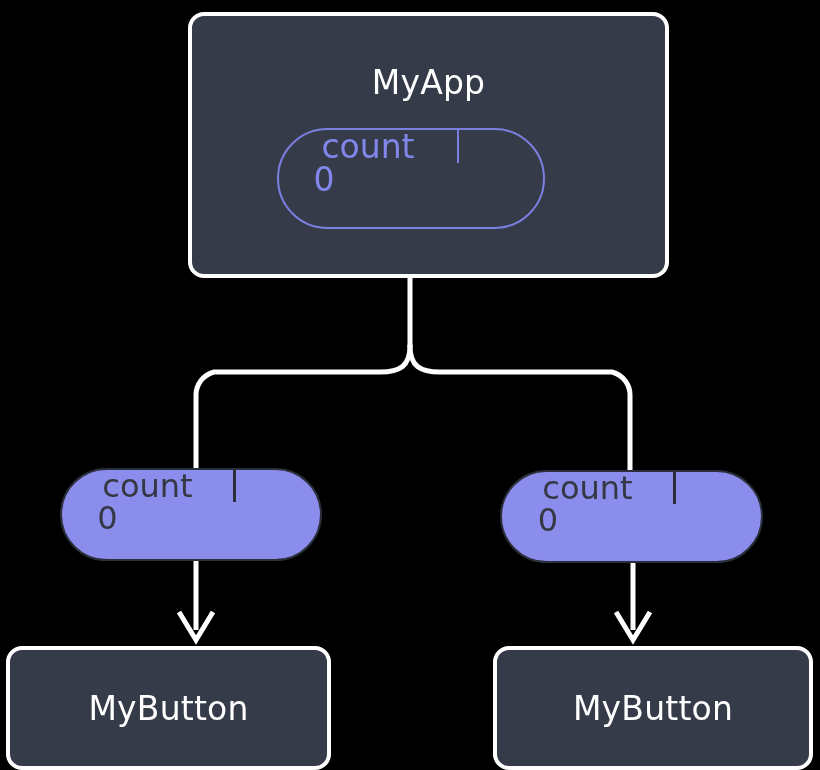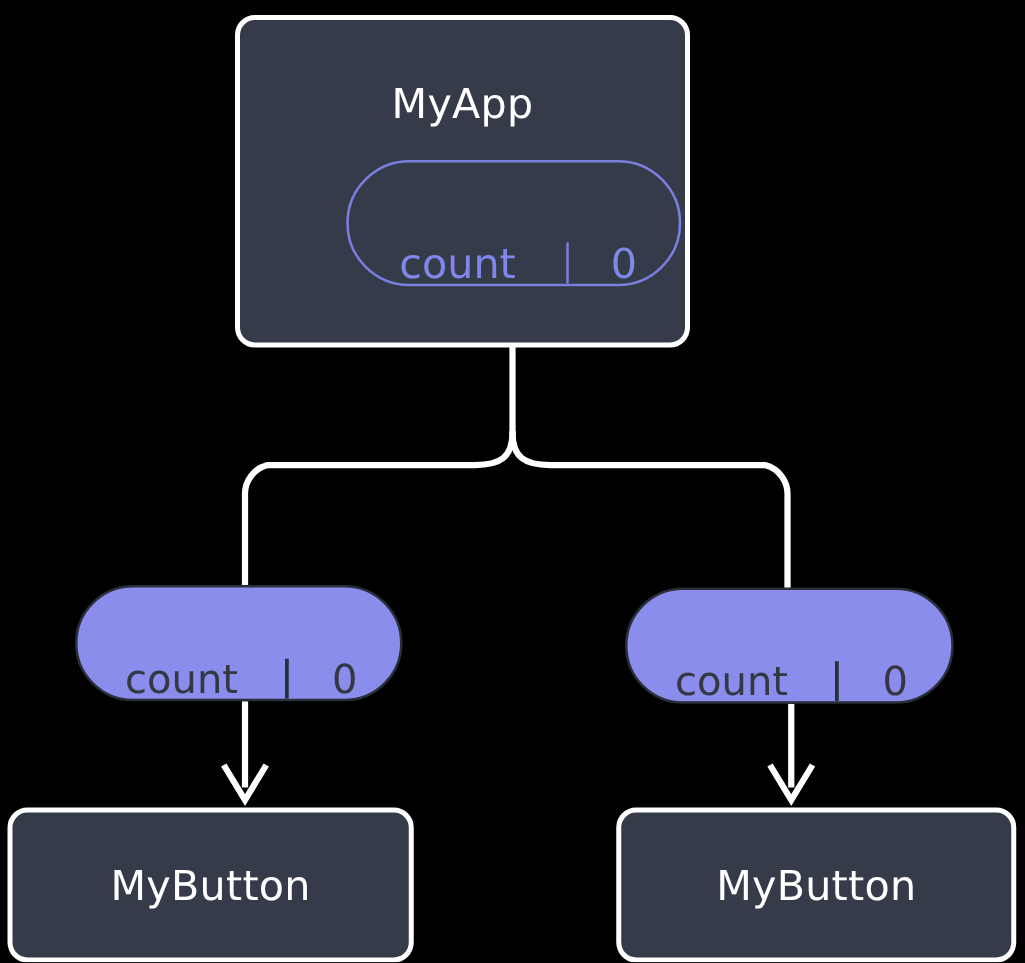--- a/index.html
+++ b/index.html
@@ -43,21 +43,21 @@
     font-weight: 400;
     letter-spacing: 0.2px;
     line-height: 1;
     white-space: nowrap;
   }
 
   
   #node-myapp {
     left: 188px;
     top: 12px;
-    width: 364px;
+    width: 481px;
     height: 266px;
     padding-top: 50px;
   }
 
   
   #node-mybutton-left {
     left: 6px;
     top: 646px;
     width: 325px;
     height: 124px;
@@ -69,24 +69,25 @@
     width: 320px;
     height: 124px;
     justify-content: center;
   }
 
   
   .state-pill {
     position: absolute;
     box-sizing: border-box;
     display: flex;
-    align-items: flex-end;
+    align-items: flex-start;
     border-radius: 999px;
     overflow: hidden;
     white-space: nowrap;
+    flex-direction: column;
   }
   .pill-key, .pill-val {
     display: flex;
     align-items: center;
     justify-content: center;
     line-height: 1;
   }
 
   
   .state-pill.outlined {

